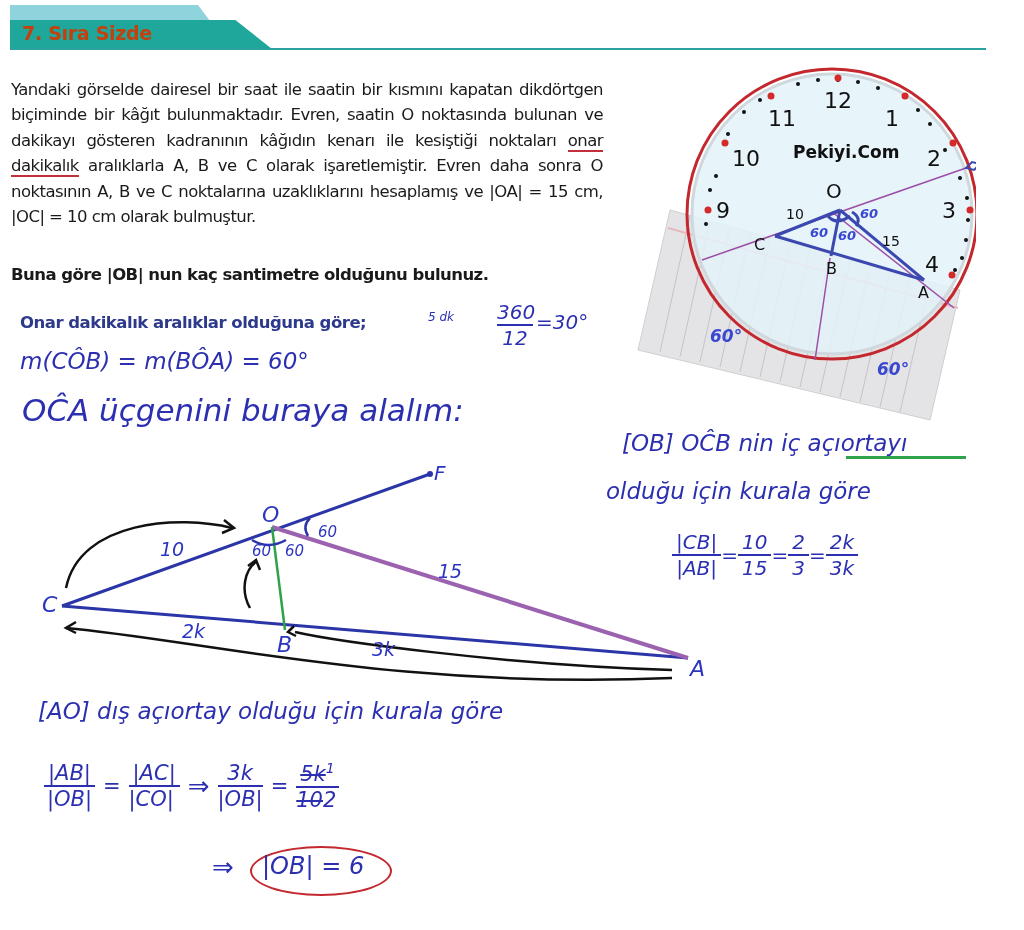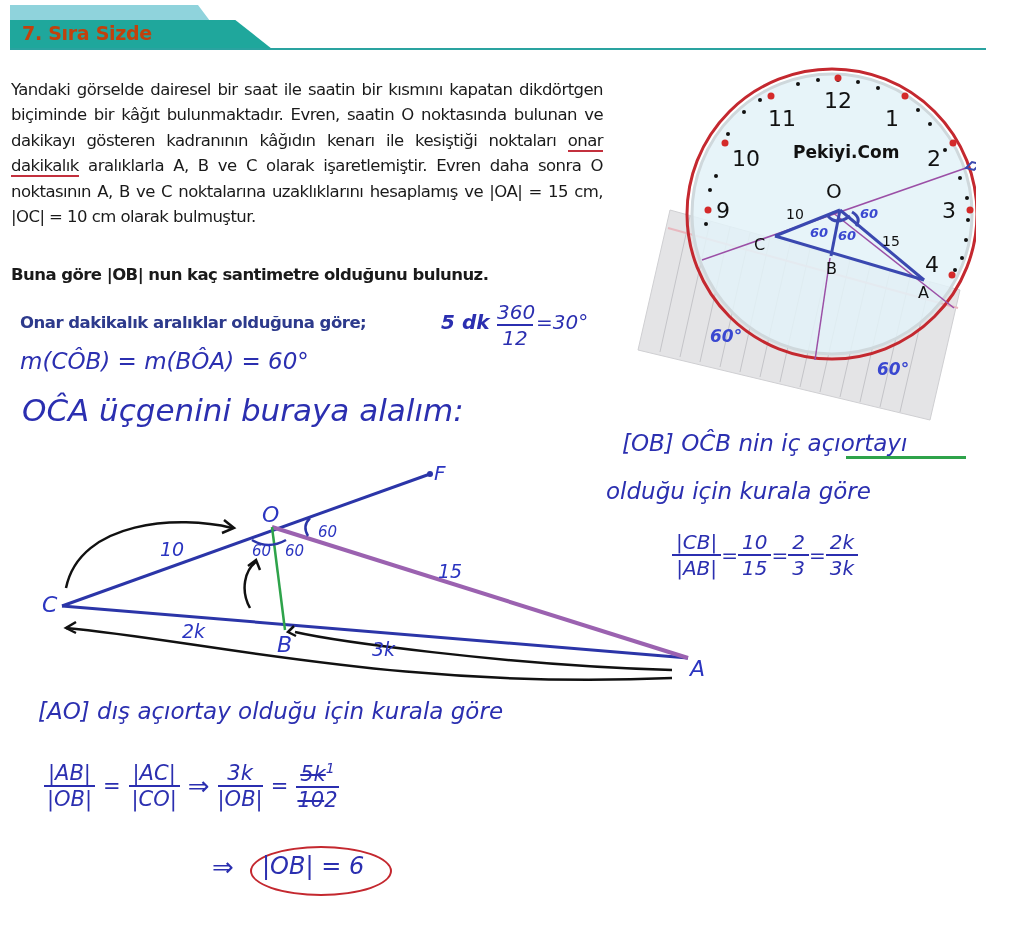--- a/index.html
+++ b/index.html
@@ -127,21 +127,21 @@
     <text x="810" y="237">60</text>
     <text x="838" y="240">60</text>
   </g>
   <g font-size="17" font-weight="bold" fill="#3a48d0" font-style="italic">
     <text x="710" y="342">60°</text>
     <text x="877" y="375">60°</text>
   </g>
 </svg>
 
 <div class="abs sol-h">Onar dakikalık aralıklar olduğuna göre;</div>
-<div class="abs hw" style="left:441px;top:310px;font-size:20px;font-weight:bold;">5 dk</div>
+<div class="abs hw" style="left:428px;top:310px;font-size:12px;">5 dk</div>
 <div class="abs hw" style="left:497px;top:300px;font-size:20px;text-align:center;width:36px;">
   <div style="border-bottom:2px solid #2b2fb0;">360</div>
   <div>12</div>
 </div>
 <div class="abs hw" style="left:536px;top:310px;font-size:20px;">=30°</div>
 
 <div class="abs hw" style="left:20px;top:348px;font-size:23px;">m(CÔB) = m(BÔA) = 60°</div>
 <div class="abs hw" style="left:22px;top:392px;font-size:31px;">OĈA üçgenini buraya alalım:</div>
 
 <svg class="abs" style="left:30px;top:455px" width="700" height="240" viewBox="30 455 700 240">
@@ -210,31 +210,31 @@
 </div>
 
 <div class="abs hw" style="left:38px;top:698px;font-size:23px;">[AO] dış açıortay olduğu için kurala göre</div>
 
 <div class="abs hw" style="left:44px;top:760px;font-size:21px;display:flex;align-items:center;gap:8px;">
   <div style="text-align:center;">
       <div style="border-bottom:2px solid #2b2fb0;padding:0 4px;">|AB|</div>
       <div>|OB|</div>
     </div>
   <span>=</span>
-  <div style="text-align:center;">
+  <div style="text-align:left;">
       <div style="border-bottom:2px solid #2b2fb0;padding:0 4px;">|AC|</div>
       <div>|CO|</div>
     </div>
   <span style="font-size:26px;">⇒</span>
   <div style="text-align:center;">
       <div style="border-bottom:2px solid #2b2fb0;padding:0 4px;">3k</div>
       <div>|OB|</div>
     </div>
   <span>=</span>
-  <div style="text-align:center;position:relative;">
+  <div style="position:relative;">
     <div style="border-bottom:2px solid #2b2fb0;padding:0 4px;"><span style="text-decoration:line-through;">5k</span><sup style="font-size:14px;">1</sup></div>
     <div><span style="text-decoration:line-through;">10</span><span>2</span></div>
   </div>
 </div>
 
 <div class="abs hw" style="left:212px;top:852px;font-size:26px;">⇒</div>
 <div class="abs" style="left:250px;top:846px;width:138px;height:46px;border:2.5px solid #c4282f;border-radius:50%;"></div>
 <div class="abs hw" style="left:262px;top:852px;font-size:24px;">|OB| = 6</div>
 
 </body></html>

